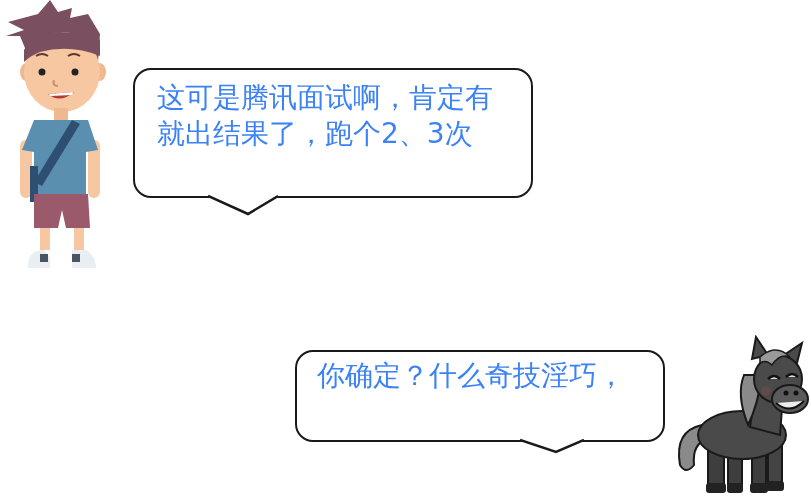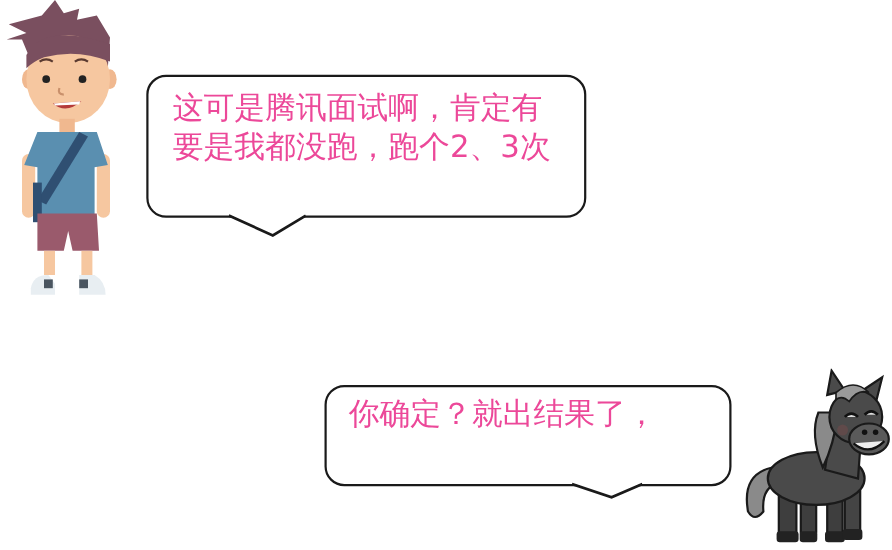--- a/index.html
+++ b/index.html
@@ -1,20 +1,20 @@
 <!DOCTYPE html>
 <html><head>
 <meta charset="utf-8">
 <style>
   html, body { margin:0; padding:0; background:#ffffff; }
   body { width:811px; height:500px; position:relative; overflow:hidden;
          font-family: "DejaVu Sans", "Liberation Sans", sans-serif; }
   .char { position:absolute; }
   .bubble { position:absolute; background:#fff; border:2.5px solid #1a1a1a; border-radius:18px;
-            box-sizing:border-box; color:#ec4899;text-align:center; }
+            box-sizing:border-box; color:#3b82f6;text-align:center; }
   .bubble .line { position:absolute; white-space:nowrap; font-size:28px; line-height:32px; letter-spacing:0px; }
   .tail { position:absolute; }
 </style>
 </head>
 <body>
 
 <svg class="char" style="left:0;top:0" width="130" height="280" viewBox="0 0 130 280">
 
   <polygon points="8,22 38,14 50,0 58,12 72,8 70,18 88,14 100,34 98,62 30,60 20,36 6,36 24,30" fill="#7a4f5f"></polygon>
 
@@ -52,29 +52,29 @@
   <rect x="74" y="228" width="10" height="22" fill="#f6c7a0"></rect>
 
   <path d="M28,262 Q30,250 44,250 L50,258 L50,268 L28,268 Z" fill="#e8eef2"></path>
   <path d="M40,254 L48,254 L48,262 L40,262 Z" fill="#4a5560"></path>
   <path d="M72,250 L86,250 Q96,256 96,268 L72,268 Z" fill="#e8eef2"></path>
   <path d="M72,254 L80,254 L80,262 L72,262 Z" fill="#4a5560"></path>
 </svg>
 
 <div class="bubble" style="left:133px;top:68px;width:400px;height:130px;">
   <div class="line" style="left:22px;top:12px;">这可是腾讯面试啊，肯定有</div>
-  <div class="line" style="left:22px;top:48px;">要是我都没跑，跑个2、3次</div>
+  <div class="line" style="left:22px;top:48px;">就出结果了，跑个2、3次</div>
 </div>
 <svg class="tail" style="left:208px;top:194px" width="70" height="22" viewBox="0 0 70 22">
   <polygon points="0,1 70,1 40,20" fill="#fff"></polygon>
   <polyline points="0,2 40,20 70,2" fill="none" stroke="#1a1a1a" stroke-width="2.5"></polyline>
 </svg>
 
 <div class="bubble" style="left:295px;top:350px;width:370px;height:92px;">
-  <div class="line" style="left:20px;top:8px;">你确定？就出结果了，</div>
+  <div class="line" style="left:20px;top:8px;">你确定？什么奇技淫巧，</div>
 </div>
 <svg class="tail" style="left:520px;top:438px" width="64" height="16" viewBox="0 0 64 16">
   <polygon points="0,1 64,1 36,14" fill="#fff"></polygon>
   <polyline points="0,2 36,14 64,2" fill="none" stroke="#1a1a1a" stroke-width="2.5"></polyline>
 </svg>
 
 <svg class="char" style="left:672px;top:335px" width="139" height="165" viewBox="0 0 139 165">
 
   <path d="M30,90 Q2,96 8,130 Q14,140 22,130 Q20,108 36,104 Z" fill="#8a8a8a" stroke="#1a1a1a" stroke-width="2"></path>
 

